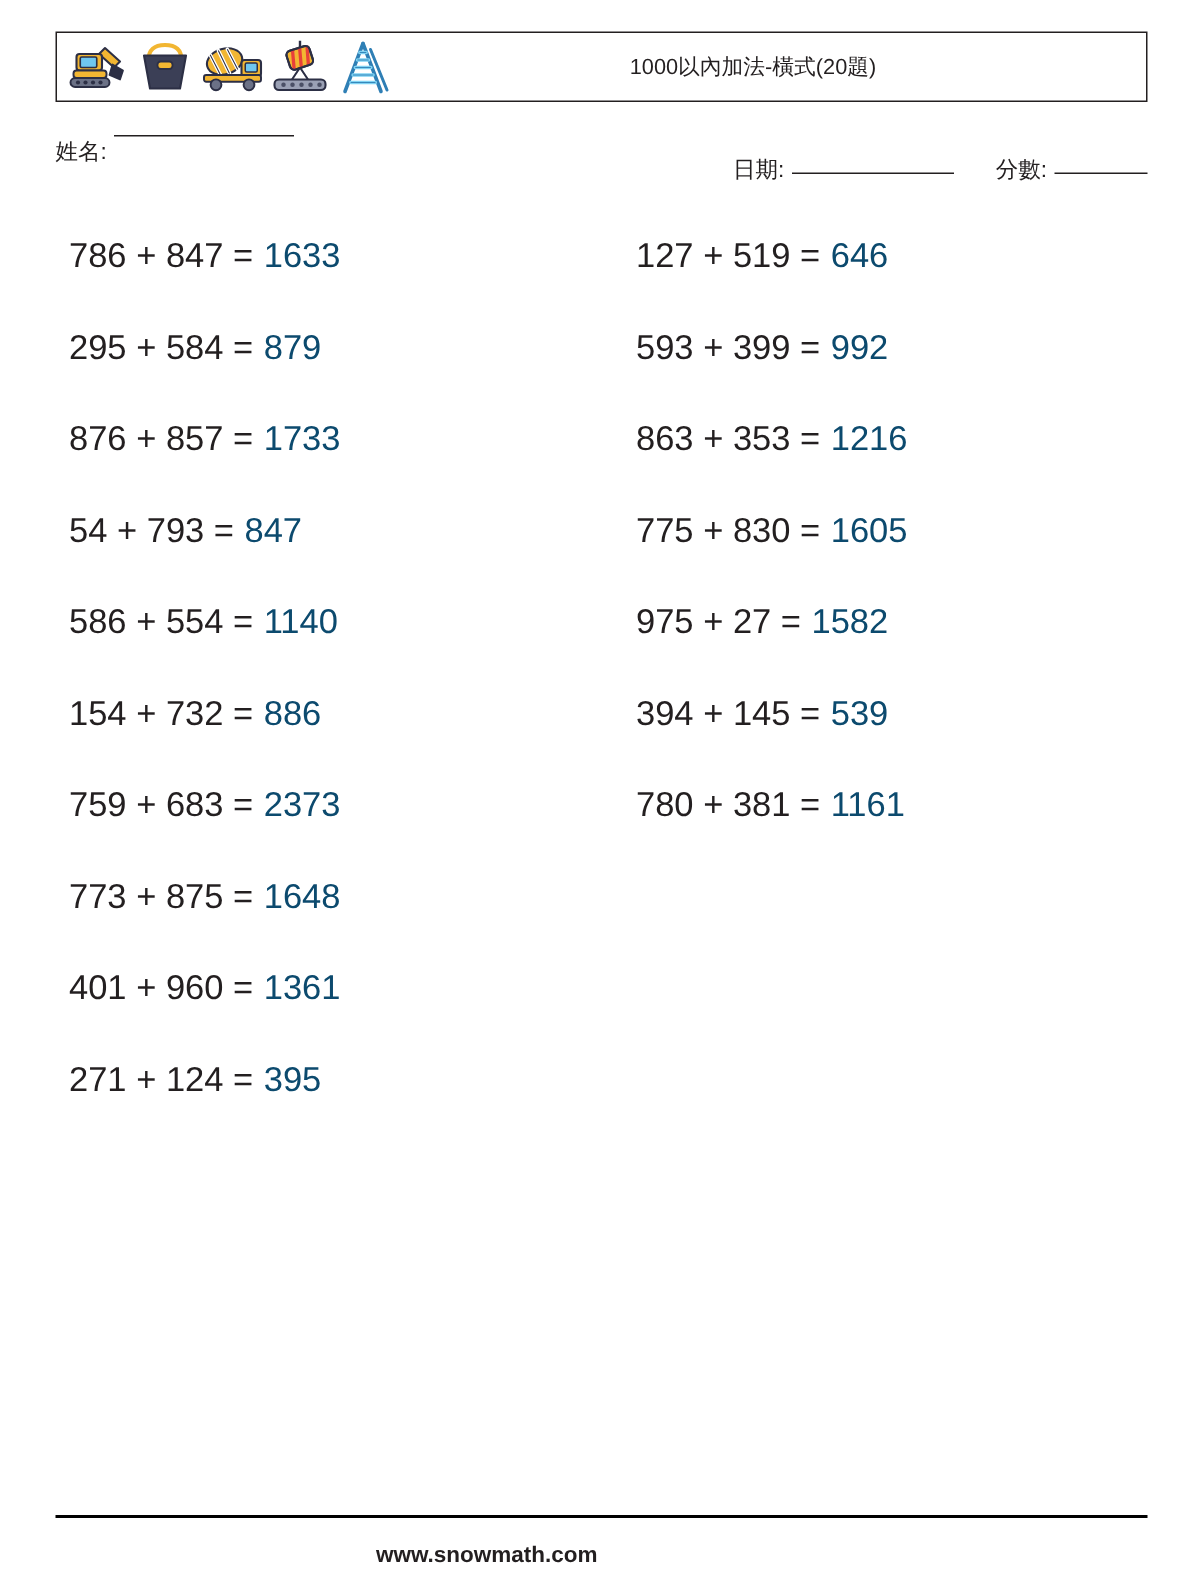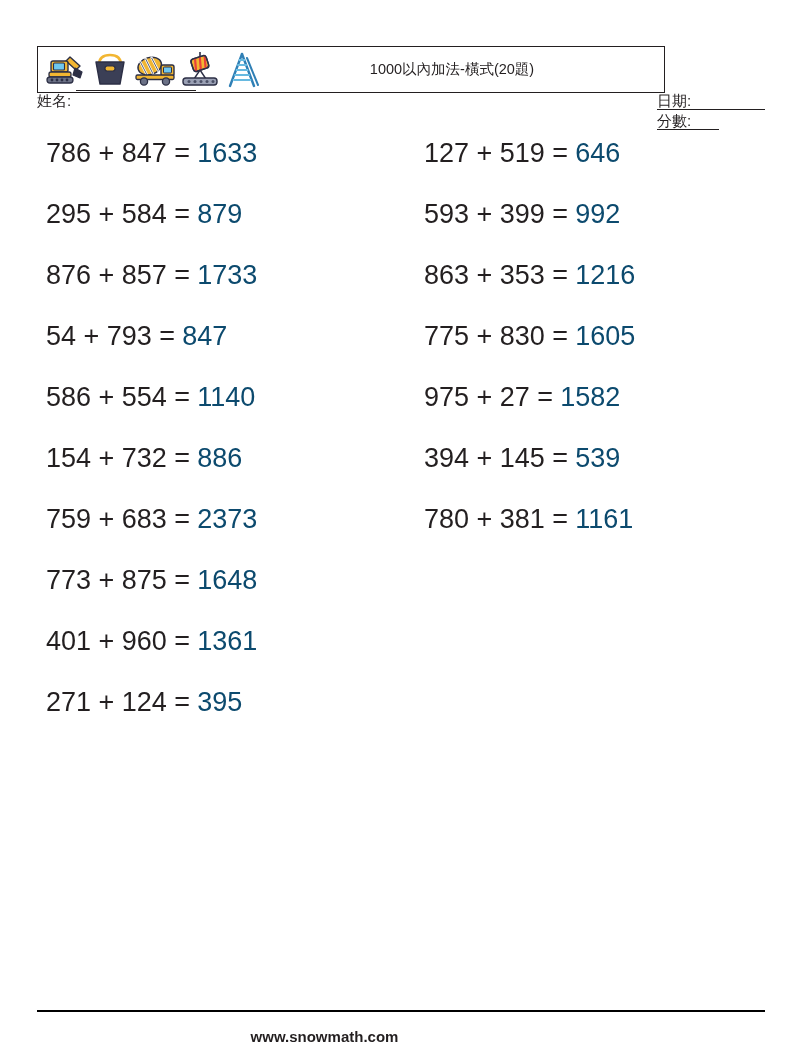--- a/index.html
+++ b/index.html
@@ -15,26 +15,25 @@
     font-family: "Liberation Sans", "DejaVu Sans", sans-serif;
     color: #231f20;
     overflow: hidden;
   }
 
   
   .header-box {
     position: absolute;
     left: 37px;
     top: 21px;
-    width: 628px;
+    width: 728px;
     height: 47px;
     border: 1.5px solid #231f20;
     display: flex;
     align-items: center;
-    margin-top: 25px;
   }
   .icon-strip {
     display: flex;
     align-items: center;
     gap: 2px;
     padding-left: 6px;
     flex: 0 0 auto;
   }
   .icon-strip svg { display: block; }
   .header-title {
@@ -61,25 +60,24 @@
     position: absolute;
     left: 0px;
     top: 0px;
     display: flex;
     align-items: flex-start;
     white-space: nowrap;
   }
   .meta-right {
     position: absolute;
     right: 0px;
-    top: 0px;
+    top: 12px;
     display: flex;
     align-items: baseline;
     white-space: nowrap;
-    flex-direction: column;
   }
   .meta-label { font-size: 15px; }
   .rule {
     display: inline-block;
     border-bottom: 1.4px solid #231f20;
     margin-left: 5px;
     position: relative;
     top: -2px;
   }
   .rule-name  { width: 120px; }
@@ -94,22 +92,22 @@
     top: 140px;
     width: 728px;
     display: grid;
     grid-template-columns: 350px 350px;
     column-gap: 28px;
     grid-auto-flow: column;
     grid-template-rows: repeat(10, 61px);
   }
   .problem {
     display: flex;
-    align-items: flex-start;
-    font-size: 27px;
+    align-items: center;
+    font-size: 23px;
     line-height: 1;
     white-space: nowrap;
     padding-left: 9px;
   }
   .problem .expr {
     color: #231f20;
     font-weight: 400;
   }
   .problem .answer {
     color: #0c4a6e;

